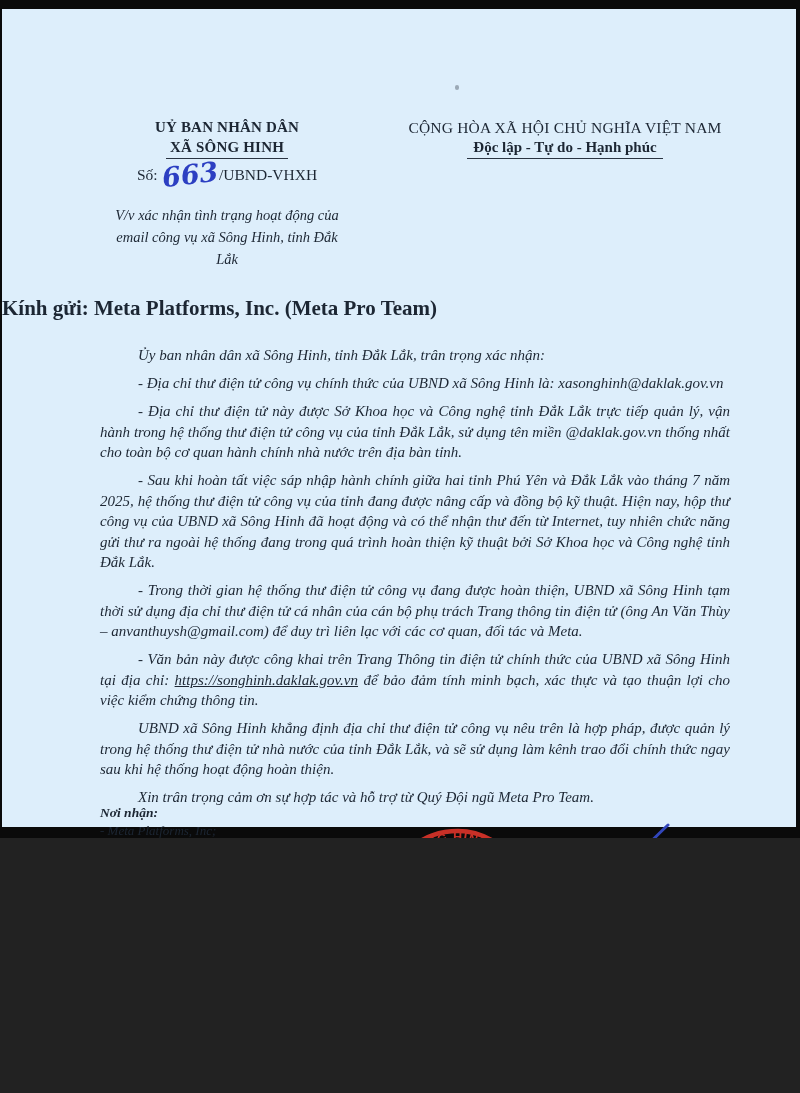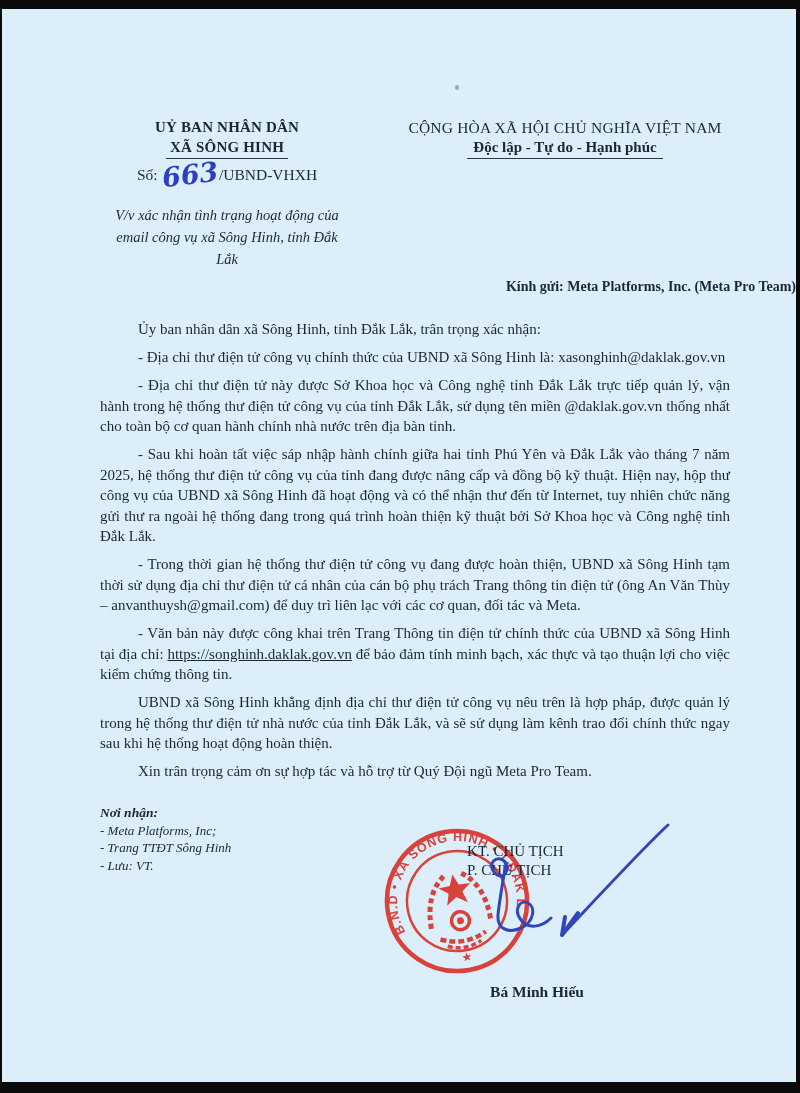--- a/index.html
+++ b/index.html
@@ -1,38 +1,38 @@
 <!DOCTYPE html>
 <html><head>
 <meta charset="utf-8">
 <style>
   html,body{margin:0;padding:0;background:#222;}
-  .page{position:relative;width:800px;height:1093px;background:#0a0a0a;overflow:hidden;
+  .page{position:relative;width:800px;height:838px;background:#0a0a0a;overflow:hidden;
         font-family:"Liberation Serif", serif;}
   .paper{position:absolute;left:2px;top:9px;right:4px;bottom:11px;background:#ddeefb;color:#1c2633;}
   .edge{position:absolute;background:#0a0a0a;}
 
   
   .hdr{display:flex;padding:108px 36px 0 96px;}
   .hdr-left{width:258px;text-align:center;}
   .hdr-right{flex:1;text-align:center;margin-left:14px;}
   .h-bold{font-weight:bold;font-size:15px;line-height:20px;letter-spacing:.2px;}
   .h-bold-lg{font-weight:normal;font-size:15.5px;line-height:21px;letter-spacing:.2px;}
   .u-short{display:inline-block;border-bottom:1.5px solid #2a3442;padding:0 4px 1px 4px;}
   .u-full{display:inline-block;border-bottom:1.5px solid #2a3442;padding:0 6px 2px 6px;font-weight:bold;font-size:15px;}
   .so-line{margin-top:7px;font-size:15.5px;white-space:nowrap;}
   .handnum{display:inline-block;font-family:"DejaVu Serif",serif;font-style:italic;font-weight:bold;
            color:#2c3fc2;font-size:27px;line-height:10px;transform:rotate(-7deg);margin:0 1px 0 4px;vertical-align:-4px;}
   .dateline{margin-top:17px;font-style:italic;font-size:14.5px;}
   .subject{margin:20px auto 0 auto;width:234px;font-style:italic;font-size:14.5px;line-height:22px;text-align:center;}
 
   
-  .salutation{margin-top:9px;text-align:right;font-weight:bold;font-size:14px;}
+  .salutation{margin-top:26px;text-align:left;font-weight:bold;font-size:21px;}
   .body-txt{margin:24px 66px 0 98px;font-size:15px;line-height:20.5px;text-align:justify;}
-  .body-txt p{margin:0 0 7.5px 0;text-indent:38px;}
+  .body-txt p{margin:0 0 7.5px 0;text-indent:38px;font-style:italic;}
   .doc-link{text-decoration:underline;}
 
   
   .recipients{position:absolute;left:98px;top:795px;font-size:13px;font-style:italic;line-height:17.5px;z-index:2;}
   .recipients .r-title{font-weight:bold;font-size:13.5px;}
   .sig-title{position:absolute;left:465px;top:833px;width:170px;
              font-weight:normal;font-size:15px;line-height:19px;z-index:2;}
   .sig-name{position:absolute;left:440px;top:974px;width:190px;text-align:center;
             font-weight:bold;font-size:15.5px;z-index:2;}
   .seal{position:absolute;left:380px;top:817px;z-index:1;opacity:.92;}

